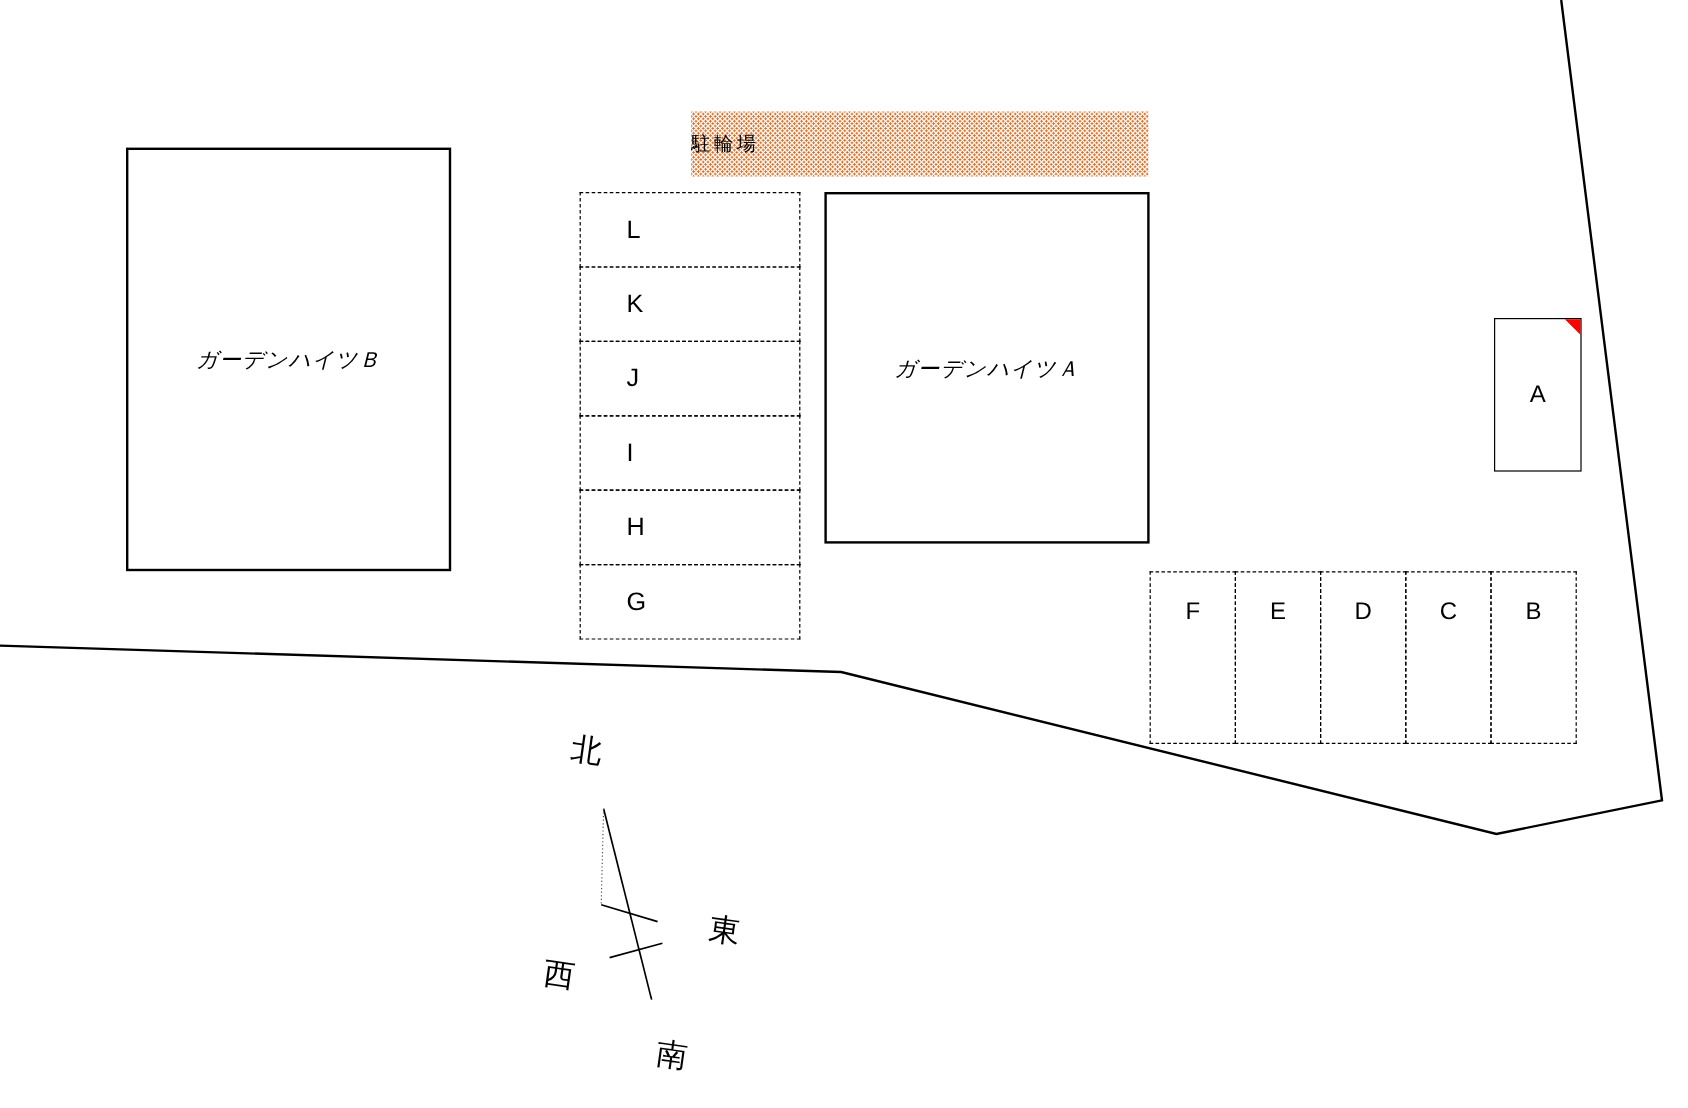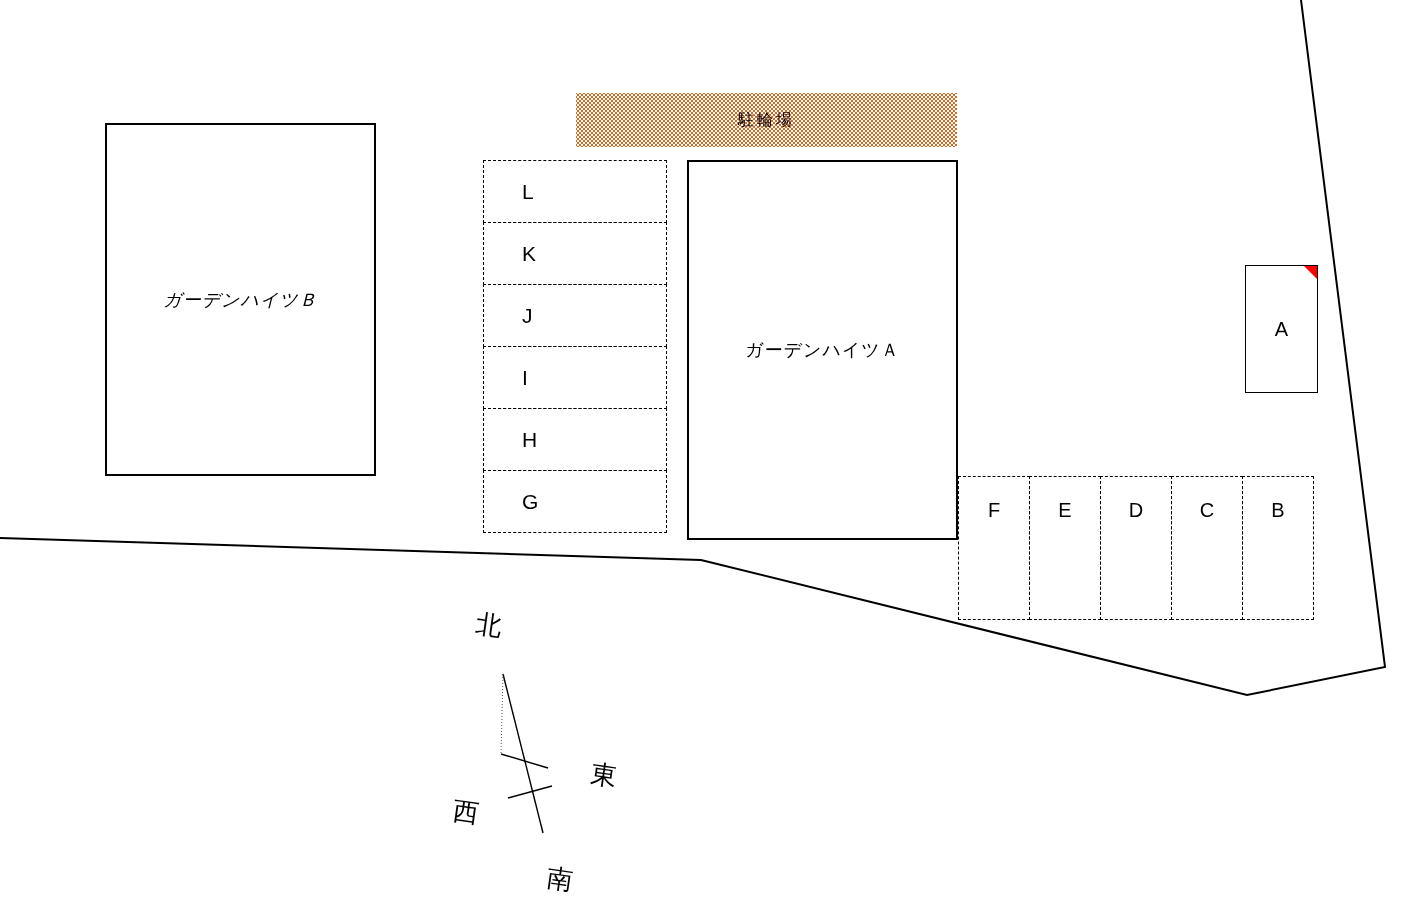--- a/index.html
+++ b/index.html
@@ -15,31 +15,31 @@
 
   
   .bike-strip{
     position:absolute;left:576px;top:93px;width:381px;height:54px;
     background-color:#fff;
     background-image:
       radial-gradient(#d86a1f 0.9px, transparent 1.1px),
       radial-gradient(#d86a1f 0.9px, transparent 1.1px);
     background-size:4px 4px;
     background-position:0 0,2px 2px;
-    display:flex;align-items:center;justify-content:center;
+    display:flex;align-items:center;
   }
   .bike-strip span{font-size:16px;letter-spacing:3px;}
 
   
   .building{
     position:absolute;box-sizing:border-box;border:2px solid #000;background:#fff;
     display:flex;align-items:center;justify-content:center;
   }
   .building-b{left:105px;top:123px;width:271px;height:353px;font-style:italic;}
-  .building-a{left:687px;top:160px;width:271px;height:380px;}
+  .building-a{left:687px;top:160px;width:271px;height:293px;font-style:italic;}
   .building span{font-size:18px;letter-spacing:1px;}
 
   
   .pcol{position:absolute;left:483px;top:160px;width:184px;}
   .pcol .cell{
     box-sizing:border-box;width:184px;height:63px;
     border:1px dashed #000;margin-top:-1px;
     display:flex;align-items:center;padding-left:38px;
     font-size:21px;background:transparent;
   }

